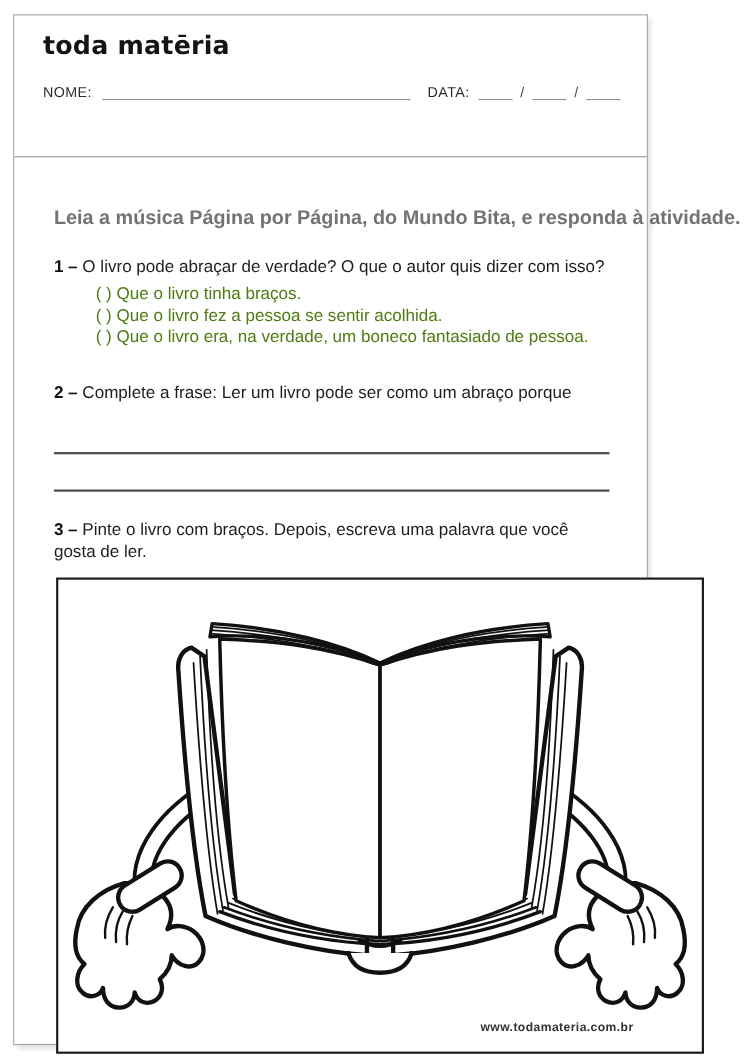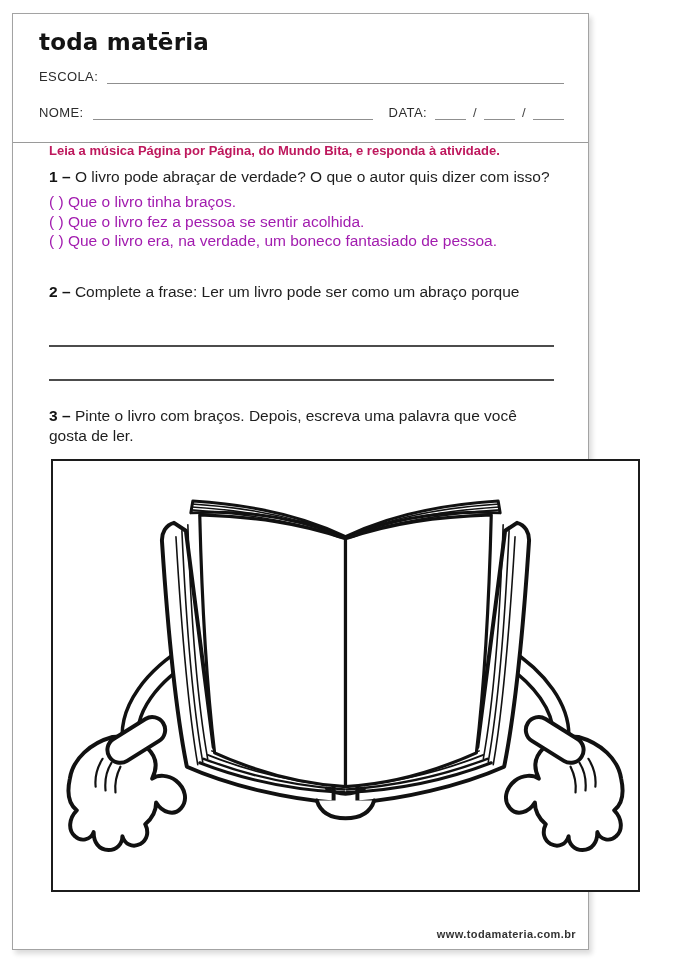--- a/index.html
+++ b/index.html
@@ -14,25 +14,25 @@
   .logo { font-family:"DejaVu Sans","Liberation Sans",sans-serif; font-weight:800; font-size:23px; letter-spacing:.2px; color:#141414; }
   .frow { display:flex; align-items:flex-end; font-size:13px; letter-spacing:.4px; color:#2c2c2c; }
   .frow.escola { margin-top:14px; }
   .frow.nome   { margin-top:21px; }
   .fline { flex:1 1 auto; border-bottom:1.5px solid #8f8f8f; height:15px; margin-left:9px; }
   .dlabel { margin-left:16px; }
   .dblank { width:31px; border-bottom:1.5px solid #8f8f8f; height:15px; margin-left:8px; }
   .slash { margin-left:7px; margin-right:-1px; color:#444; }
   
   .bd { padding:0 34px 0 36px; }
-  .ttl { font-size:13px; font-weight:bold; white-space:nowrap; color:#be185d; }
+  .ttl { margin-top:45px; font-size:18px; font-weight:bold; white-space:nowrap; color:#737373; }
   .q  { font-size:15.5px; margin-top:0; color:#1e1e1e; }
   .q b { color:#141414; }
-  .q1 { margin-top:10px; }
-  .opts { margin-top:6px; font-size:15.5px; line-height:19.5px; color:#a21caf; }
+  .q1 { margin-top:25px; }
+  .opts { margin-top:6px; font-size:15.5px; line-height:19.5px; color:#4d7c0f;margin-left:38px; }
   .q2 { margin-top:32px; }
   .aline { border-bottom:2px solid #4c4c4c; height:0; margin-top:0; }
   .al1 { margin-top:44px; }
   .al2 { margin-top:32px; }
   .q3 { margin-top:25px; max-width:556px; line-height:20px; }
   .frame { margin-top:13px; margin-left:2px; width:589px; height:433px; border:2px solid #1c1c1c; background:#fff; }
   .frame svg { display:block; width:100%; height:100%; }
   
   .foot { position:absolute; right:12px; bottom:9px; font-size:11px; font-weight:bold; letter-spacing:.4px; color:#333; }
   
@@ -40,24 +40,20 @@
   .kw { stroke:#111; fill:#fff; stroke-linejoin:round; stroke-linecap:round; }
 </style>
 </head>
 <body>
 
 <div class="card">
 
   <div class="hdr">
     <div class="logo">toda matēria</div>
 
-    <div class="frow escola">
-      <span>ESCOLA:</span>
-      <span class="fline"></span>
-    </div>
 
     <div class="frow nome">
       <span>NOME:</span>
       <span class="fline" style="max-width:378px"></span>
       <span class="dlabel">DATA:</span>
       <span class="dblank"></span>
       <span class="slash">/</span>
       <span class="dblank"></span>
       <span class="slash">/</span>
       <span class="dblank"></span>

